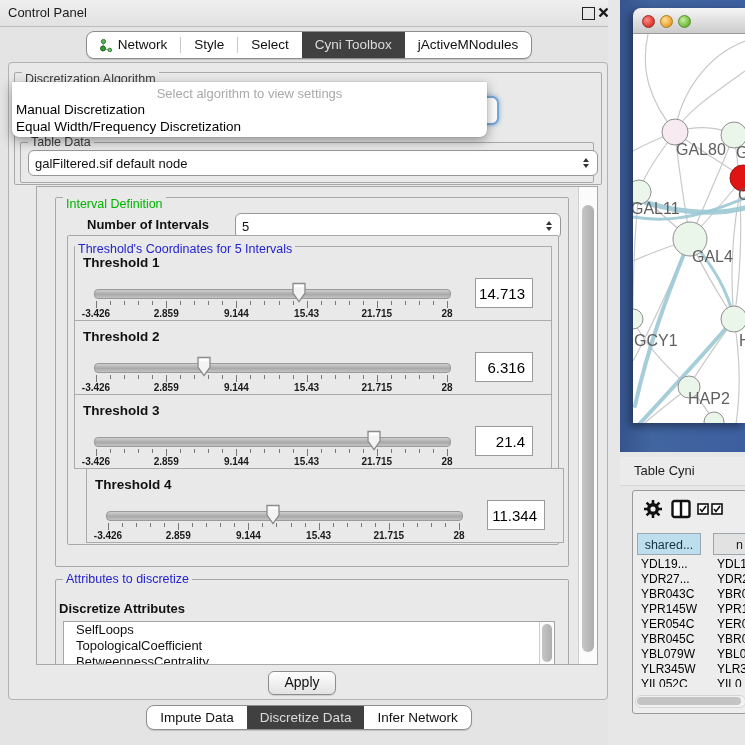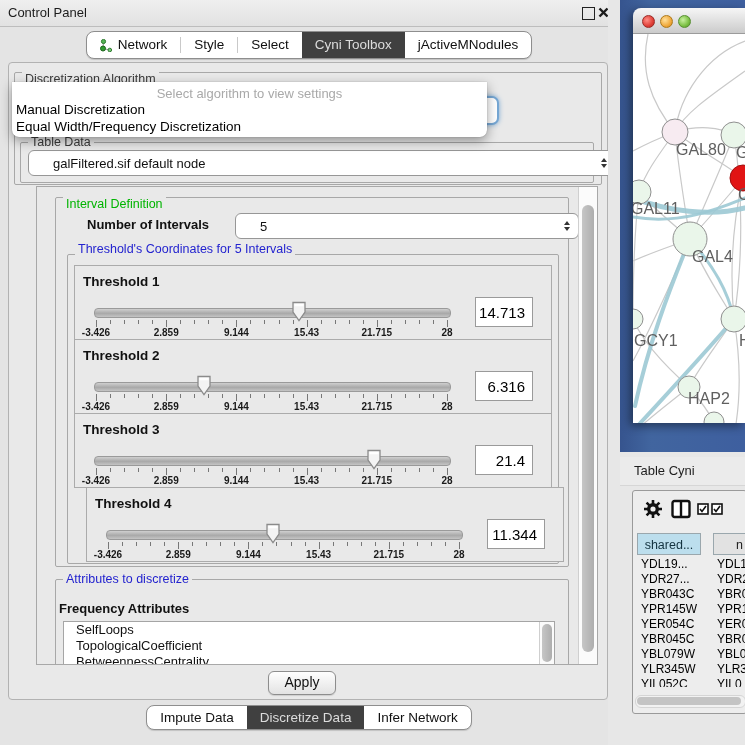--- a/index.html
+++ b/index.html
@@ -17,21 +17,21 @@
   .tab.selected{background:#404040;color:#dcdcdc;align-items:center;}
   .tab-sep{width:1px;background:#c9c9c9;margin:5px 0;}
   #content-box{left:8px;top:62px;width:598px;height:636px;background:#e9e9e9;border:1px solid #b2b2b2;border-radius:4px;}
   
   .tbox{border:1px solid #a8a8a8;border-radius:2px;background:#e9e9e9;}
   .legend{position:absolute;font-size:12.5px;background:#e9e9e9;padding:0 3px;white-space:nowrap;}
   .legend.green{color:#00b400;margin-top:7px;}
   .legend.blue{color:#2323cf;}
   .legend.dark{color:#3a3a3a;}
   
-  .combo{display:flex;align-items:center;background:#fff;border:1px solid #979797;border-radius:6px;font-size:13px;color:#111;padding:0 6px 0 24px;}
+  .combo{display:flex;align-items:center;background:#fff;border:1px solid #979797;border-radius:6px;font-size:13px;color:#111;padding:0 6px 0 6px;}
   .combo .val{flex:1;overflow:hidden;white-space:nowrap;}
   .spin{display:flex;flex-direction:column;align-items:center;gap:2px;padding:0 2px;}
   .arr-up{width:0;height:0;border-left:3.5px solid transparent;border-right:3.5px solid transparent;border-bottom:4.5px solid #333;}
   .arr-dn{width:0;height:0;border-left:3.5px solid transparent;border-right:3.5px solid transparent;border-top:4.5px solid #333;}
   
   #algo-popup{left:12px;top:82px;width:475px;height:55px;background:#fff;border-radius:0 0 7px 7px;box-shadow:0 4px 12px rgba(0,0,0,.38),0 0 1px rgba(0,0,0,.4);z-index:50;}
   #algo-popup .prompt{position:absolute;left:0;top:4px;width:100%;text-align:center;font-size:13px;color:#a9a9a9;}
   .popup-opt{position:absolute;left:4px;font-size:13.5px;color:#000;white-space:nowrap;}
   #algo-combo{left:22px;top:96px;width:473px;height:25px;border:2px solid #76a7d4;box-shadow:0 0 5px #76a7d4;border-radius:7px;background:#fff;z-index:1;}
   
@@ -140,21 +140,21 @@
     <div class="legend green" style="left:26px;top:3px">Interval Definition</div>
     <div class="abs" style="left:50px;top:30px;font-size:13px;font-weight:bold;color:#111">Number of Intervals</div>
     <div class="abs combo" style="left:198px;top:26px;width:312px;height:24px">
       <span class="val">5</span>
       <span class="spin">
           <span class="arr-up"></span>
           <span class="arr-dn"></span>
         </span>
     </div>
 
-    <div class="abs tbox" style="left:30px;top:67px;width:490px;height:308px" id="thr-box">
+    <div class="abs tbox" style="left:30px;top:48px;width:490px;height:308px" id="thr-box">
 
     <div class="thr-row" style="top: 10px;">
           <div class="thr-label">Threshold 1</div>
           <div class="track"></div>
           <div class="tick" style="left: 21px; top: 54px; height: 7px;"></div>
           <div class="tick" style="left: 35.04px; top: 54px; height: 4px;"></div>
           <div class="tick" style="left: 49.08px; top: 54px; height: 4px;"></div>
           <div class="tick" style="left: 63.12px; top: 54px; height: 4px;"></div>
           <div class="tick" style="left: 77.16px; top: 54px; height: 4px;"></div>
           <div class="tick" style="left: 91.2px; top: 54px; height: 7px;"></div>
@@ -311,21 +311,21 @@
               <path d="M2,1.5 h12 v9.5 l-6,8.5 l-6,-8.5 z" fill="#f3f3f3" stroke="#8b8b8b" stroke-width="1.3"></path>
               <path d="M3.4,2.8 h9.2 v2.5 h-9.2 z" fill="#ffffff"></path>
             </svg></div>
           <div class="vfield">11.344</div>
         </div>
       </div>
     <div class="legend blue" style="left:38px;top:55px">Threshold's Coordinates for 5 Intervals</div>
 
     <div class="abs tbox" style="left:18px;top:392px;width:512px;height:120px"></div>
     <div class="legend blue" style="left:26px;top:385px">Attributes to discretize</div>
-    <div class="abs" style="left:22px;top:414px;font-size:13px;font-weight:bold;color:#111">Frequency Attributes</div>
+    <div class="abs" style="left:22px;top:414px;font-size:13px;font-weight:bold;color:#111">Discretize Attributes</div>
     <div class="abs" id="attr-list" style="left:26px;top:434px">
       <div class="abs vtrack" style="right:0;top:0;width:14px;height:46px">
         <div class="vthumb" style="position:absolute;left:1.5px;top:2px;width:10px;height:38px"></div>
       </div>
     <div class="attr-item">SelfLoops</div>
         <div class="attr-item">TopologicalCoefficient</div>
         <div class="attr-item">BetweennessCentrality</div>
       </div>
 
     <div class="abs vtrack" style="right:0;top:0;width:18px;height:477px">

